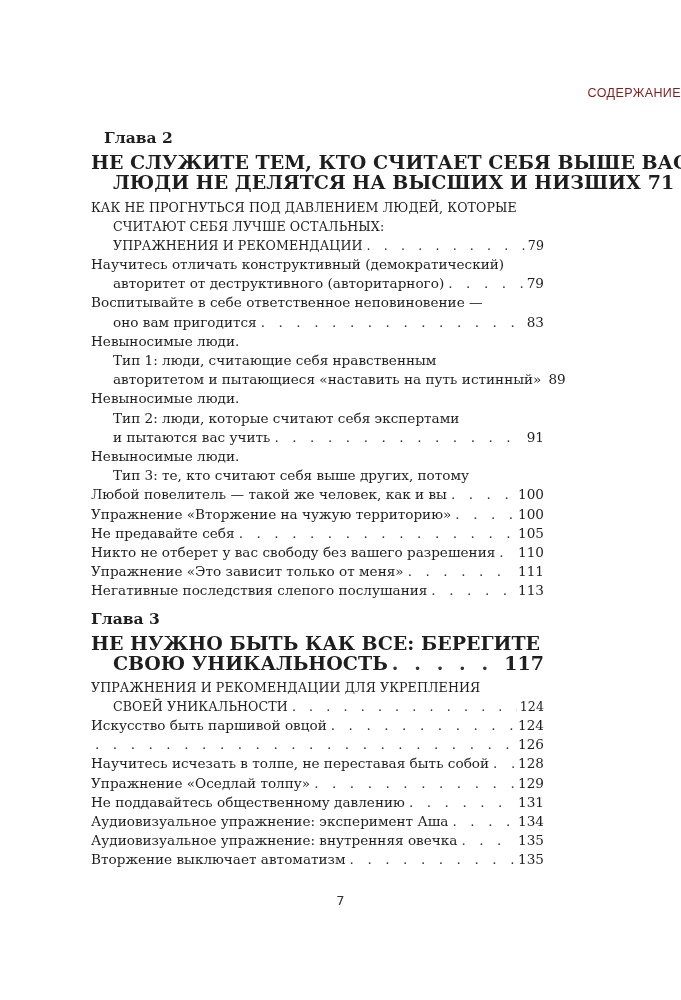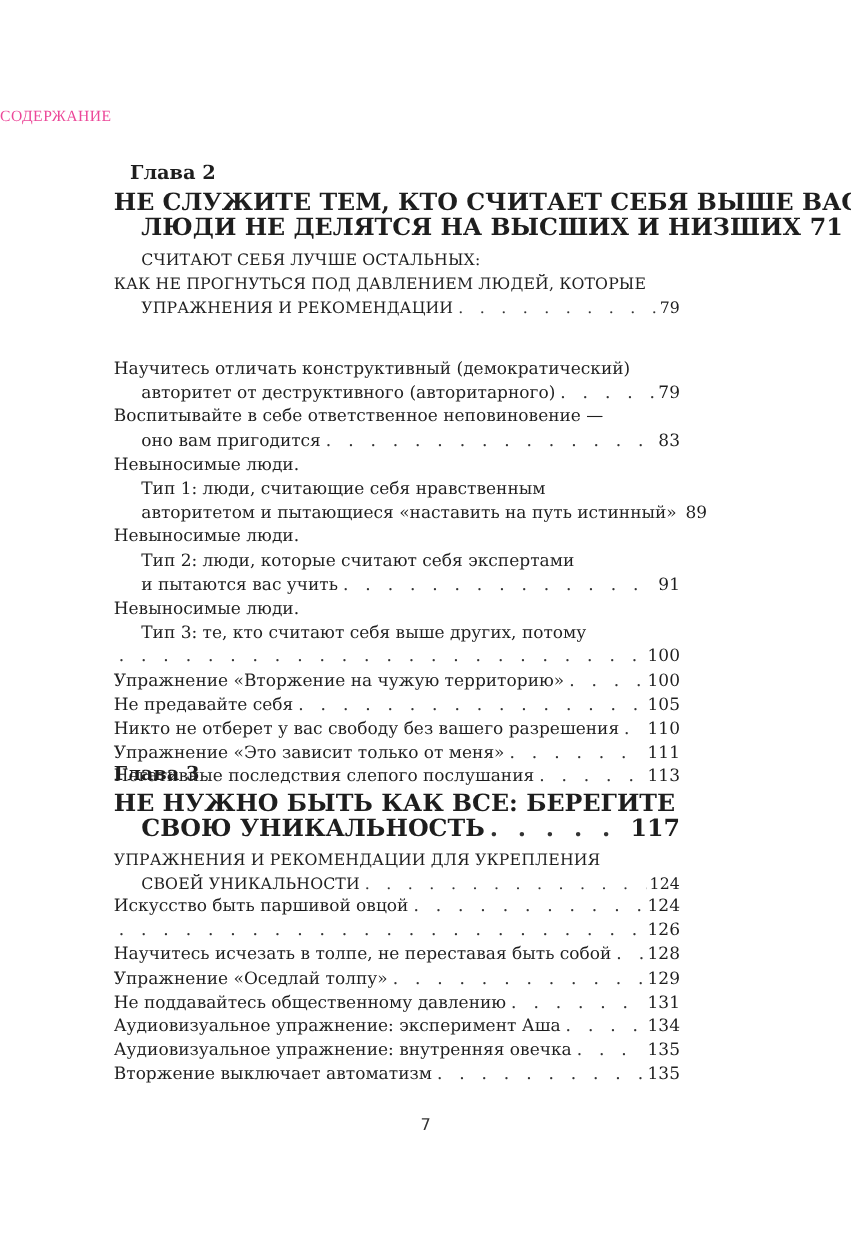--- a/index.html
+++ b/index.html
@@ -1,21 +1,21 @@
 <!DOCTYPE html>
 <html><head>
 <meta charset="utf-8">
 <style>
   html, body { margin: 0; padding: 0; background: #ffffff; }
   body { width: 681px; height: 1000px; position: relative; overflow: hidden;
          font-family: "DejaVu Serif", "Liberation Serif", serif; color: #1e1e1e; }
   .page { position: absolute; left: 91px; top: 0; width: 453px; }
-  .running-head { position: absolute; left: 0; right: 0; top: 86px; text-align: left;
-         font-family: Liberation Serif, serif; font-size: 12.5px;
-         letter-spacing: 0.4px; color: #ec4899; }
+  .running-head { position: absolute; left: 0; right: 0; top: 86px; text-align: right;
+         font-family: Liberation Sans, sans-serif; font-size: 12.5px;
+         letter-spacing: 0.4px; color: #7f1d1d; }
   .chapter { font-weight: bold; font-size: 15.5px; line-height: 20px; }
   .entry { position: relative; font-size: 13.6px; line-height: 19.2px; }
   .entry .line { display: flex; align-items: baseline; white-space: nowrap; }
   .entry .line.indent { padding-left: 22px; }
   .entry .line .txt { flex: 0 0 auto; }
   .entry .line .leader { flex: 1 1 auto; overflow: hidden; white-space: nowrap;
          letter-spacing: 4.6px; margin: 0 3px 0 4px; color: #333; }
   .entry .line .leader::before { content: ". . . . . . . . . . . . . . . . . . . . . . . . . . . . . . . . . . . . . . . . . . . . . . . . . . . . . . . . . . . ."; }
   .entry .line .pg { flex: 0 0 auto; }
   .head1 { font-weight: bold; font-size: 19px; line-height: 20px; }
@@ -37,34 +37,34 @@
         <span class="txt">НЕ СЛУЖИТЕ ТЕМ, КТО СЧИТАЕТ СЕБЯ ВЫШЕ ВАС:</span>
       </div>
     <div class="line indent">
         <span class="txt">ЛЮДИ НЕ ДЕЛЯТСЯ НА ВЫСШИХ И НИЗШИХ</span>
         <span class="leader"></span>
         <span class="pg">71</span>
       </div>
   </div>
 
   <div class="entry head2" style="position:absolute; top:199px; left:0; right:0;">
+    <div class="line">
+        <span class="txt">КАК НЕ ПРОГНУТЬСЯ ПОД ДАВЛЕНИЕМ ЛЮДЕЙ, КОТОРЫЕ</span>
+      </div>
     <div class="line indent">
         <span class="txt">СЧИТАЮТ СЕБЯ ЛУЧШЕ ОСТАЛЬНЫХ:</span>
       </div>
-    <div class="line">
-        <span class="txt">КАК НЕ ПРОГНУТЬСЯ ПОД ДАВЛЕНИЕМ ЛЮДЕЙ, КОТОРЫЕ</span>
-      </div>
     <div class="line indent">
         <span class="txt">УПРАЖНЕНИЯ И РЕКОМЕНДАЦИИ</span>
         <span class="leader"></span>
         <span class="pg">79</span>
       </div>
   </div>
 
-  <div style="position:absolute; top:255px; left:0; right:0;margin-top:31px;">
+  <div style="position:absolute; top:255px; left:0; right:0;">
     <div class="entry">
       <div class="line">
           <span class="txt">Научитесь отличать конструктивный (демократический)</span>
         </div>
       <div class="line indent">
           <span class="txt">авторитет от деструктивного (авторитарного)</span>
           <span class="leader"></span>
           <span class="pg">79</span>
         </div>
     </div>
@@ -107,20 +107,21 @@
     <div class="entry">
       <div class="line">
           <span class="txt">Невыносимые люди.</span>
         </div>
       <div class="line indent">
           <span class="txt">Тип 3: те, кто считают себя выше других, потому</span>
         </div>
     </div>
     <div class="entry">
       <div class="line">
+          <span class="txt">Любой повелитель — такой же человек, как и вы</span>
           <span class="leader"></span>
           <span class="pg">100</span>
         </div>
     </div>
     <div class="entry">
       <div class="line">
           <span class="txt">Упражнение «Вторжение на чужую территорию»</span>
           <span class="leader"></span>
           <span class="pg">100</span>
         </div>

